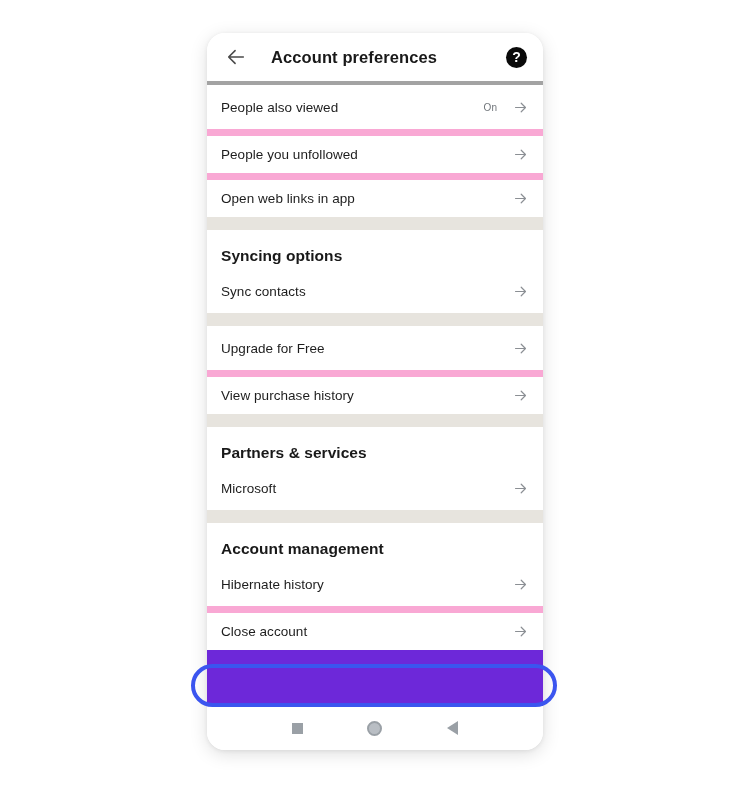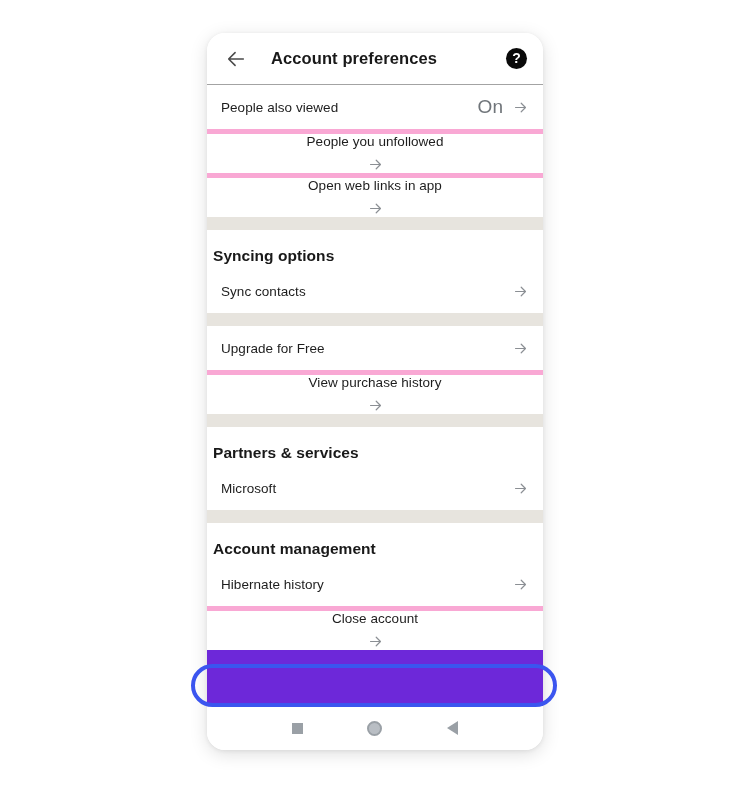--- a/index.html
+++ b/index.html
@@ -38,21 +38,21 @@
 
   
   .appbar {
     position: relative;
     height: 52px;
     flex: 0 0 52px;
     background: #ffffff;
     display: flex;
     align-items: center;
     padding: 0 16px;
-    border-bottom: 1px solid #a3a3a3;
+    border-bottom: 4px solid #a3a3a3;
   }
   .back-icon {
     width: 26px;
     height: 26px;
     flex: 0 0 26px;
     display: flex;
     align-items: center;
     justify-content: center;
     cursor: pointer;
   }
@@ -95,46 +95,46 @@
 
   .section-gap {
     height: 13px;
     background: #e7e4de;
   }
 
   .section-title {
     font-size: 15.5px;
     font-weight: bold;
     color: #191919;
-    padding: 17px 14px 4px 6px;
+    padding: 17px 14px 4px 14px;
     letter-spacing: 0.05px;
   }
 
   .row {
     position: relative;
     height: 44px;
     display: flex;
     align-items: center;
     padding: 0 14px;
     cursor: pointer;
     background: #ffffff;
   }
-  .row + .row { border-top: 5px solid #f9a8d4; flex-direction: column; }
+  .row + .row { border-top: 7px solid #f9a8d4; }
   .card.has-title .row:first-of-type { border-top: none; }
 
   .row-label {
     flex: 1 1 auto;
     font-size: 13.5px;
     color: #1d1d1d;
     letter-spacing: 0.05px;
   }
   .row-value {
-    font-size: 19px;
+    font-size: 10px;
     color: #70757a;
-    margin-right: 8px;
+    margin-right: 14px;
     letter-spacing: 0.05px;
   }
   .row-arrow {
     flex: 0 0 18px;
     width: 18px;
     height: 18px;
     display: flex;
     align-items: center;
     justify-content: center;
   }

